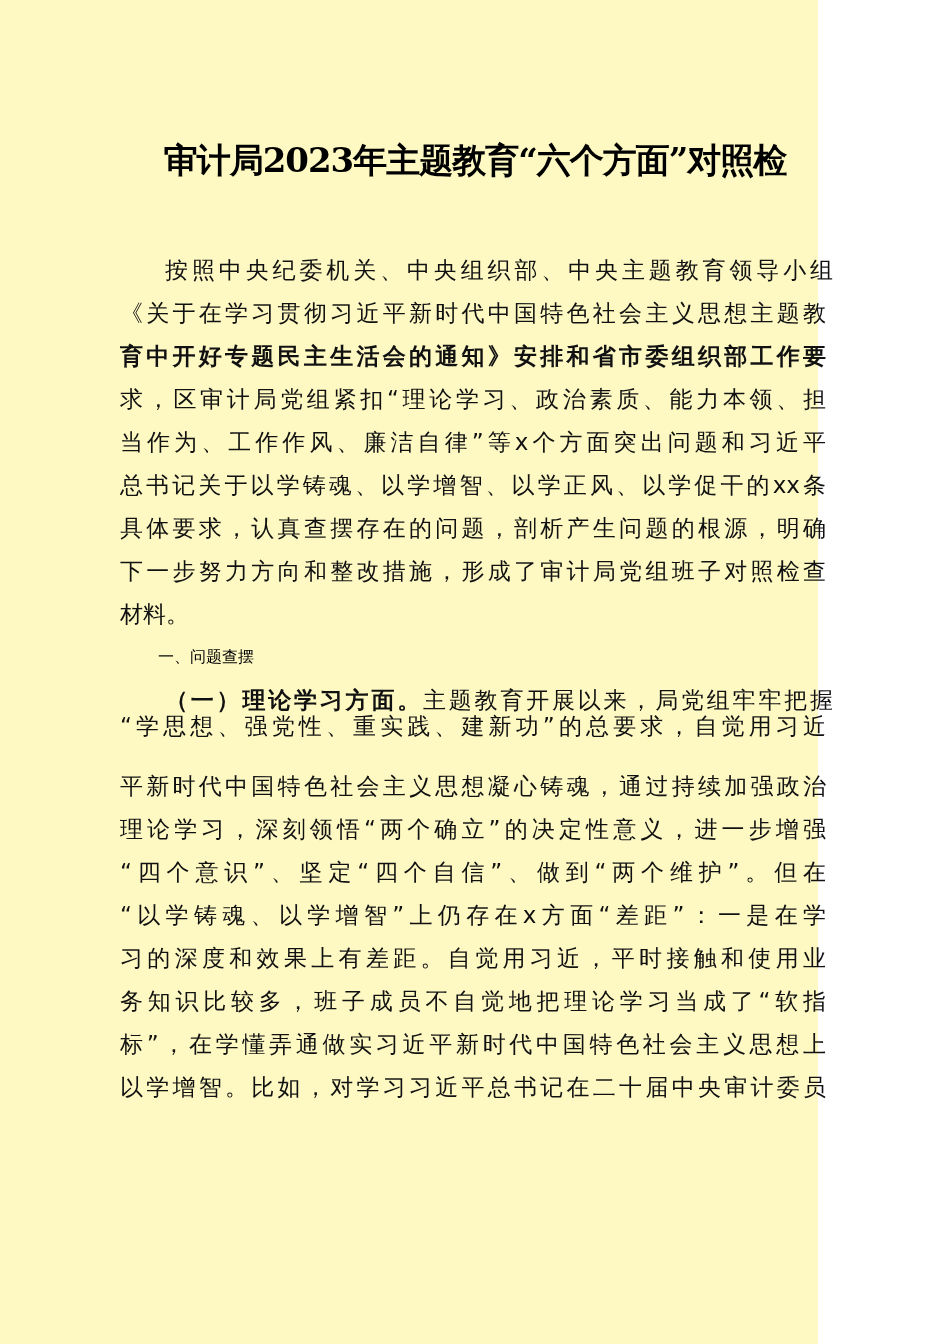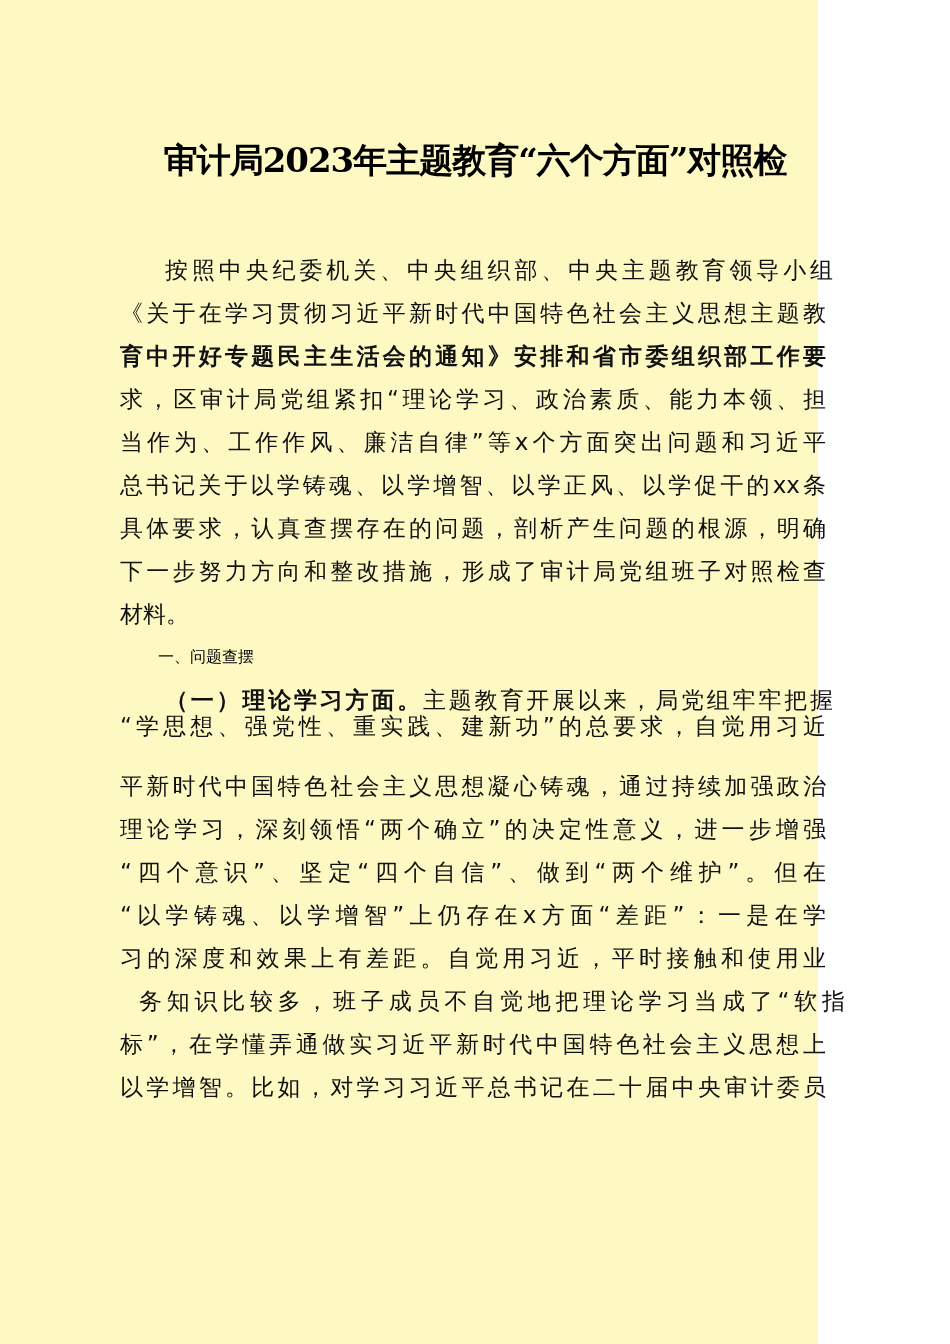--- a/index.html
+++ b/index.html
@@ -91,18 +91,18 @@
   <div class="heading" style="top:641px;">一、问题查摆</div>
 
   <div>
     <div class="line indent" style="top:684px;"><span class="bold-lead">（一）理论学习方面。</span><span>主题教育开展以来，局党组牢牢把握</span></div>
     <div class="line" style="top:710px;">“学思想、强党性、重实践、建新功”的总要求，自觉用习近</div>
     <div class="line" style="top:770px;">平新时代中国特色社会主义思想凝心铸魂，通过持续加强政治</div>
     <div class="line" style="top:813px;">理论学习，深刻领悟“两个确立”的决定性意义，进一步增强</div>
     <div class="line" style="top:856px;">“四个意识”、坚定“四个自信”、做到“两个维护”。但在</div>
     <div class="line" style="top:899px;">“以学铸魂、以学增智”上仍存在x方面“差距”：一是在学</div>
     <div class="line" style="top:942px;">习的深度和效果上有差距。自觉用习近，平时接触和使用业</div>
-    <div class="line" style="top:985px;margin-left:19px;">务知识比较多，班子成员不自觉地把理论学习当成了“软指</div>
+    <div class="line" style="top:985px;">务知识比较多，班子成员不自觉地把理论学习当成了“软指</div>
     <div class="line" style="top:1028px;">标”，在学懂弄通做实习近平新时代中国特色社会主义思想上</div>
     <div class="line" style="top:1071px;">以学增智。比如，对学习习近平总书记在二十届中央审计委员</div>
   </div>
 
 </div>
 
 </body></html>

